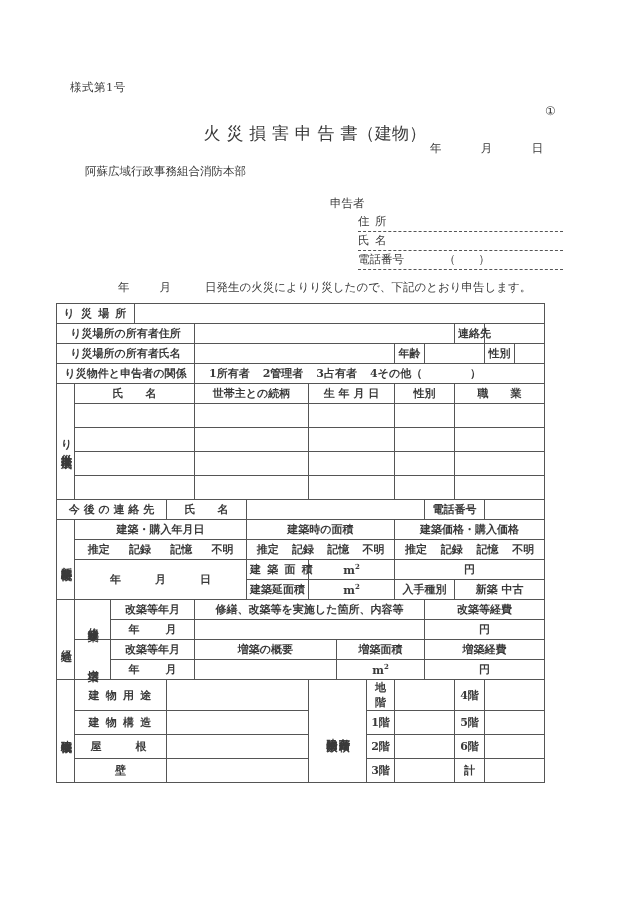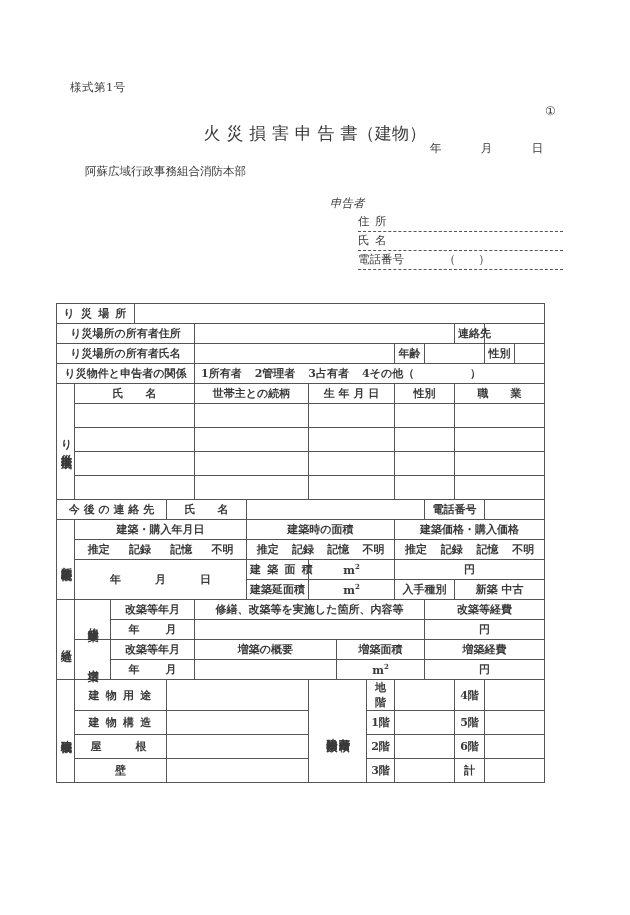--- a/index.html
+++ b/index.html
@@ -59,21 +59,21 @@
     line-height: 18px;
   }
   .addressee .line2 { display: block; }
   .addressee .sama { display: inline-block; margin-left: 105px; }
 
   .applicant {
     position: absolute;
     left: 330px; top: 196px;
     font-size: 11.5px;
   }
-  .applicant-title { display: block; margin-left: 0px; font-style: italic; }
+  .applicant-title { display: block; margin-left: 0px; }
   .applicant-rows { margin-left: 28px; margin-top: 2px; }
   .app-row {
     display: block;
     position: relative;
     height: 18px;
     width: 205px;
     border-bottom: 1px dashed #555;
     font-family: Liberation Mono, monospace;
   }
   .app-row .lbl { position: absolute; left: 0; top: 1px; }
@@ -147,20 +147,21 @@
     display: flex;
     justify-content: center;
     align-items: center;
     gap: 26px;
   }
   .rel {
     display: flex;
     align-items: center;
     gap: 13px;
     padding-left: 3px;
+    margin-left: 8px;
   }
 </style>
 </head>
 <body>
 
 <div class="page">
 
   <div class="form-no">様式第1号</div>
 
   <div class="circle-num">①</div>
@@ -188,20 +189,23 @@
       <div class="app-row">
         <span class="lbl"><span class="w">氏</span><span>名</span></span>
       </div>
       <div class="app-row">
         <span class="lbl">電話番号</span>
         <span class="paren">（　　）</span>
       </div>
     </div>
   </div>
 
+  <div class="decl">
+    <span>年</span><span class="g1"></span><span>月</span><span class="g2"></span><span>日発生の火災によりり災したので、下記のとおり申告します。</span>
+  </div>
 
   <table class="tbl">
     <colgroup>
       <col style="width:18px">
       <col style="width:36px">
       <col style="width:24px">
       <col style="width:32px">
       <col style="width:28px">
       <col style="width:52px">
       <col style="width:30px">

